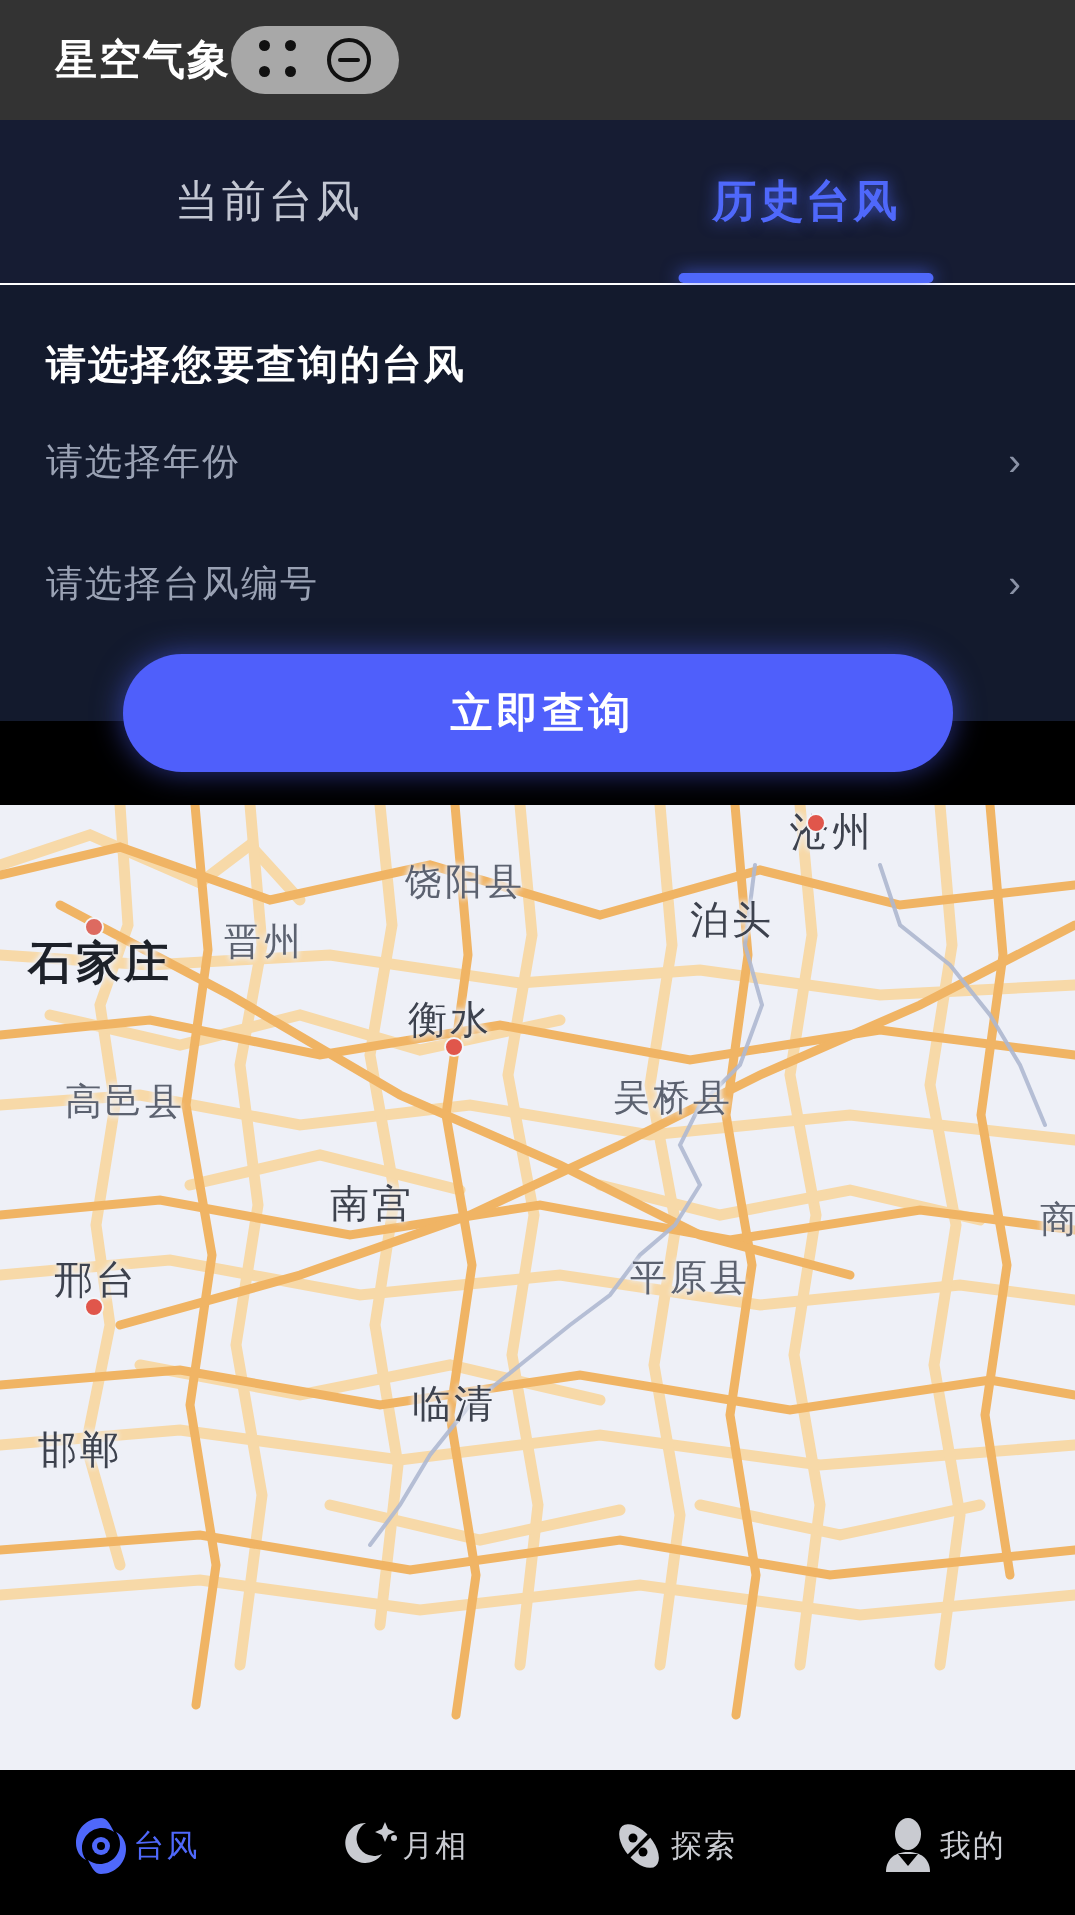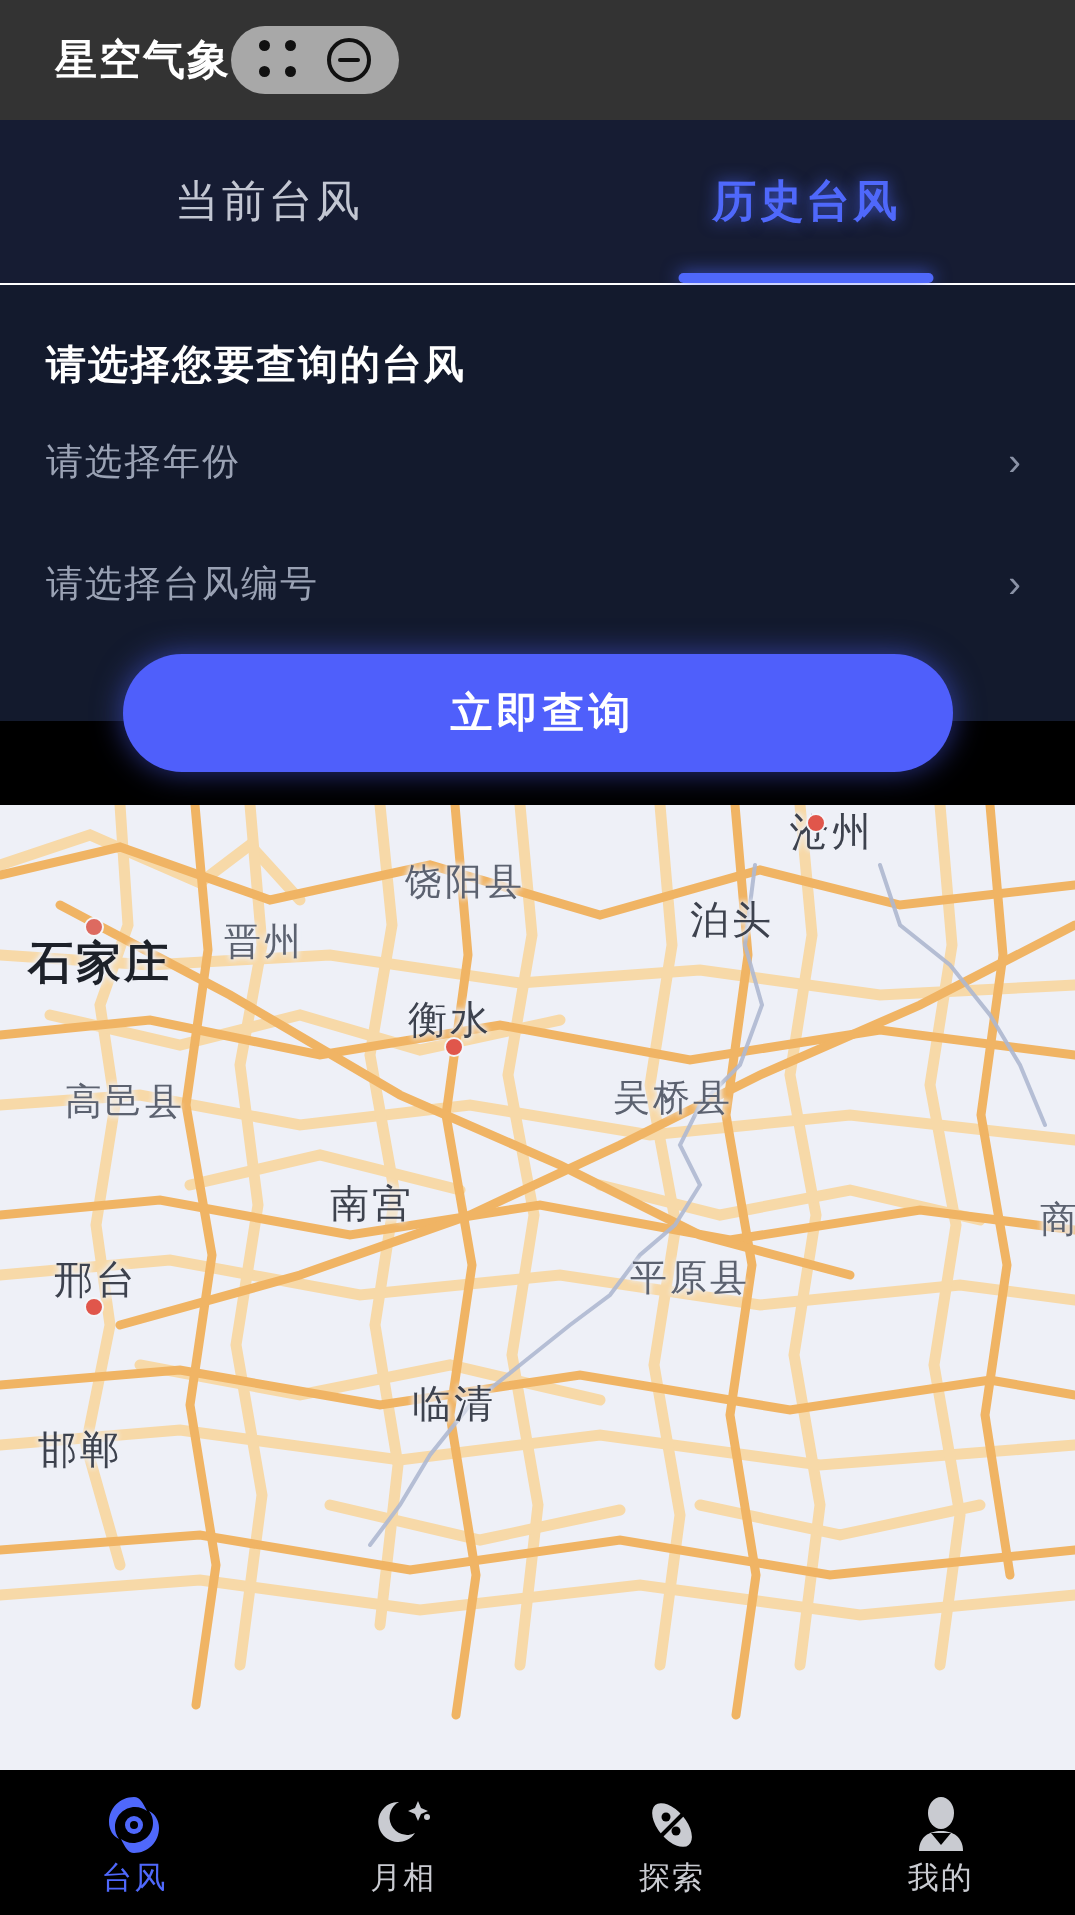--- a/index.html
+++ b/index.html
@@ -100,21 +100,21 @@
     background:#e0564b; border:2px solid #f4f5f9;
   }
   .map-dot.ring { background:#dd6a60; }
 
   
   .bottomnav {
     position:absolute; left:0; bottom:0; width:1075px; height:145px;
     background:#000000; display:flex;
   }
   .nav-item {
-    flex:1; display:flex; flex-direction:column; align-items:center; justify-content:center;
+    flex:1; display:flex; flex-direction:row; align-items:center; justify-content:center;
     padding-top:6px;
   }
   .nav-icon { width:64px; height:64px; display:flex; align-items:center; justify-content:center; }
   .nav-label { font-size:31px; color:#c9cbd1; letter-spacing:2px; }
   .nav-item.active .nav-label { color:#4f68fb; }
 </style>
 </head>
 <body>
 
 <div class="phone">

